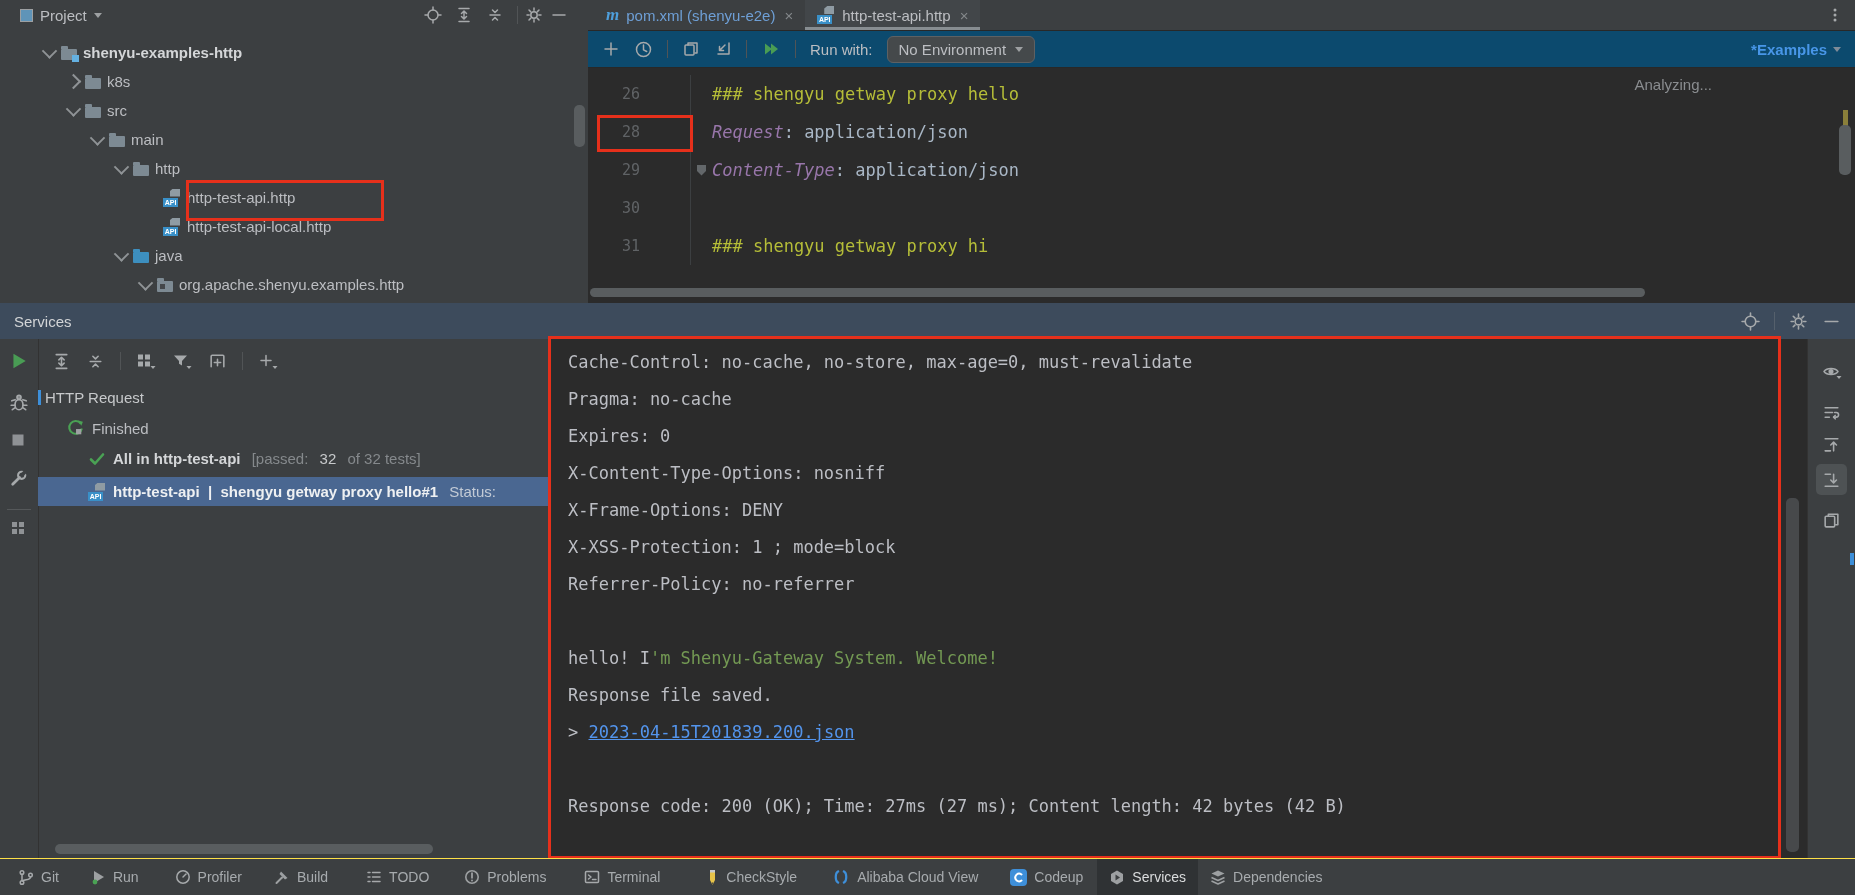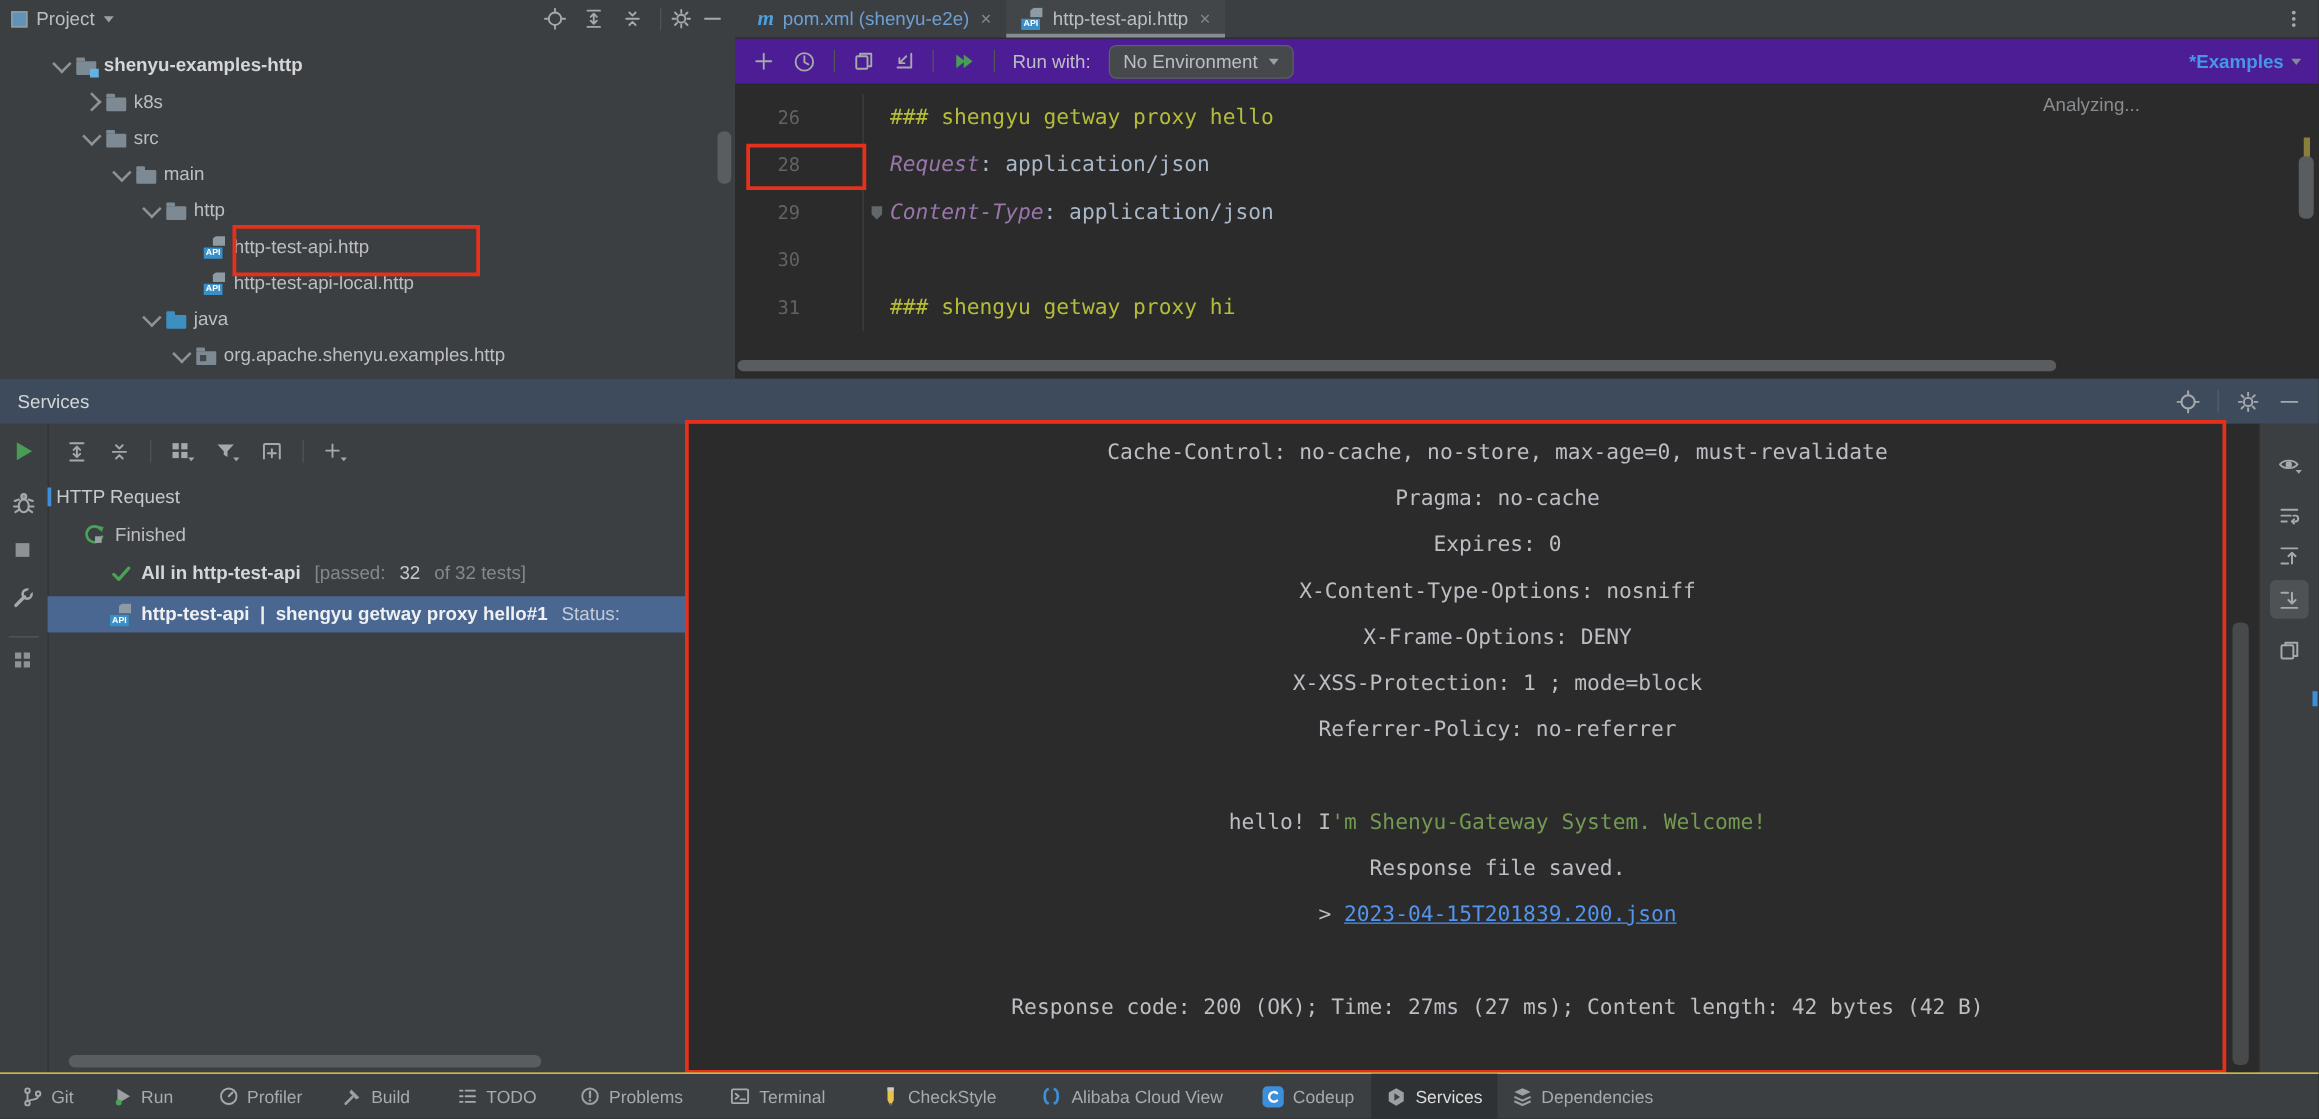--- a/index.html
+++ b/index.html
@@ -7,21 +7,21 @@
        font-family:"Liberation Sans",sans-serif;color:#bcbec2;-webkit-font-smoothing:antialiased;}
   .abs{position:absolute;}
   svg{display:block;}
   .ic{stroke:#a6a9ab;fill:none;stroke-width:1.5;stroke-linecap:round;stroke-linejoin:round;}
   .caret{width:0;height:0;border-left:4px solid transparent;border-right:4px solid transparent;border-top:5px solid #9da0a2;display:inline-block;}
   .sepv{width:1px;height:18px;background:#515456;}
   .pre{white-space:pre;}
 
   
   #project{left:0;top:0;width:588px;height:303px;background:#3c3f41;border-right:1px solid #323232;}
-  #project .phead{height:30px;display:flex;align-items:center;padding:0 9px;gap:7px;}
+  #project .phead{height:30px;display:flex;align-items:center;padding:0 20px;gap:7px;}
   #project .ptitle{font-size:15px;color:#bcbec2;}
   .twicon{width:13px;height:13px;border:1.5px solid #9da0a2;background:#5f94b8;box-sizing:border-box;}
   .ptree{position:absolute;top:38px;left:0;right:0;}
   .trow{height:29px;display:flex;align-items:center;font-size:15px;gap:6px;}
   .chev{width:9px;height:9px;flex:0 0 9px;border-right:2px solid #8f9396;border-bottom:2px solid #8f9396;display:inline-block;}
   .chev.down{transform:rotate(45deg) translate(-1px,-1px);}
   .chev.right{transform:rotate(-45deg);}
   .chev.none{border:none;}
   .folder{width:16px;height:11px;background:#7d8a93;border-radius:1px;position:relative;flex:0 0 16px;margin-top:3px;}
   .folder::before{content:"";position:absolute;top:-3px;left:0;width:7px;height:3px;background:inherit;border-radius:1px 1px 0 0;}
@@ -37,21 +37,21 @@
   .scrollthumb{background:#595d5f;border-radius:5px;}
 
   
   #editor{left:588px;top:0;width:1267px;height:303px;background:#2b2b2b;}
   .tabbar{height:30px;background:#3c3f41;display:flex;align-items:stretch;border-bottom:1px solid #282828;padding-left:6px;}
   .tab{display:flex;align-items:center;gap:7px;padding:0 12px;font-size:15px;color:#6e9fd6;}
   .tab.active{background:#424649;color:#bcbec2;box-shadow:inset 0 -3px 0 #878d91;}
   .tab .close{color:#84888b;font-size:15px;margin-left:2px;}
   .mavenicon{color:#4e9fdc;font-family:"Liberation Serif",serif;font-weight:bold;font-style:italic;font-size:17px;line-height:14px;}
   .tabmore{margin-left:auto;display:flex;align-items:center;padding:0 12px;}
-  .etoolbar{height:36px;background:#4c1d95;display:flex;align-items:center;padding:0 14px;gap:14px;border-bottom:1px solid #282828;}
+  .etoolbar{height:36px;background:#0c4a6e;display:flex;align-items:center;padding:0 14px;gap:14px;border-bottom:1px solid #282828;}
   .envbox{display:flex;align-items:center;gap:9px;border:1px solid #5e6163;background:#45494b;border-radius:6px;
           height:25px;padding:0 11px;font-size:15px;color:#bcbec2;}
   .examples{margin-left:auto;display:flex;align-items:center;gap:6px;color:#4896e8;font-weight:bold;font-size:15px;}
   .codearea{position:absolute;top:67px;left:0;right:0;bottom:0;}
   .cgut{width:52px;flex:0 0 52px;text-align:right;color:#606366;font-size:15px;font-family:"DejaVu Sans Mono",monospace;}
   .runslot{width:50px;flex:0 0 50px;display:flex;align-items:center;padding-left:10px;box-sizing:border-box;}
   .codeline{height:38px;display:flex;align-items:center;font-family:"DejaVu Sans Mono",monospace;font-size:17px;border-left:none;}
   .gutsep{width:1px;height:38px;background:#3c3f41;flex:0 0 1px;}
   .foldcol{width:21px;flex:0 0 21px;display:flex;justify-content:center;}
   .fold{width:9px;height:11px;background:#63676a;clip-path:polygon(0 0,100% 0,100% 60%,50% 100%,0 60%);}
@@ -68,21 +68,21 @@
   .shead{height:36px;background:#3d4b5c;display:flex;align-items:center;padding:0 14px;gap:14px;font-size:15px;color:#d3d5d7;}
   .sbody{position:absolute;top:36px;left:0;right:0;bottom:0;}
   .lstrip{position:absolute;left:0;top:0;bottom:0;width:38px;background:#3c3f41;border-right:1px solid #323232;}
   .lstrip > div{position:absolute;left:9px;}
   .stoolbar{position:absolute;left:52px;top:5px;height:34px;display:flex;align-items:center;gap:15px;}
   .srow{position:absolute;left:38px;width:510px;height:29px;display:flex;align-items:center;font-size:15px;gap:7px;overflow:hidden;}
   .srow.sel{background:#4a6791;color:#e8eaec;}
   .bluebar{position:absolute;left:38px;width:3px;height:15px;background:#3d8fd9;}
   .gray{color:#85898c;}
   .console{position:absolute;left:548px;top:0;width:1260px;bottom:0;background:#2b2b2b;}
-  .cline{height:37px;line-height:37px;padding-left:40px;font-family:"DejaVu Sans Mono",monospace;font-size:17px;color:#bcbec4;white-space:pre;text-align:center;}
+  .cline{height:37px;line-height:37px;padding-left:20px;font-family:"DejaVu Sans Mono",monospace;font-size:17px;color:#bcbec4;white-space:pre;}
   .console .wrap{padding-top:5px;}
   .tok-str{color:#739953;}
   .cline a{color:#5394ec;text-decoration:underline;}
   .rstrip{position:absolute;right:0;top:0;bottom:0;width:47px;background:#3c3f41;border-left:1px solid #323232;}
   .rstrip .ricon{position:absolute;left:14px;}
   .rselbg{position:absolute;left:8px;top:125px;width:31px;height:31px;background:#4e5254;border-radius:5px;}
 
   
   #statusbar{left:0;top:858px;width:1855px;height:37px;background:#3c3f41;border-top:1px solid #fde047;
              display:flex;align-items:stretch;padding-left:18px;font-size:14px;color:#a7abae;box-sizing:border-box;}

